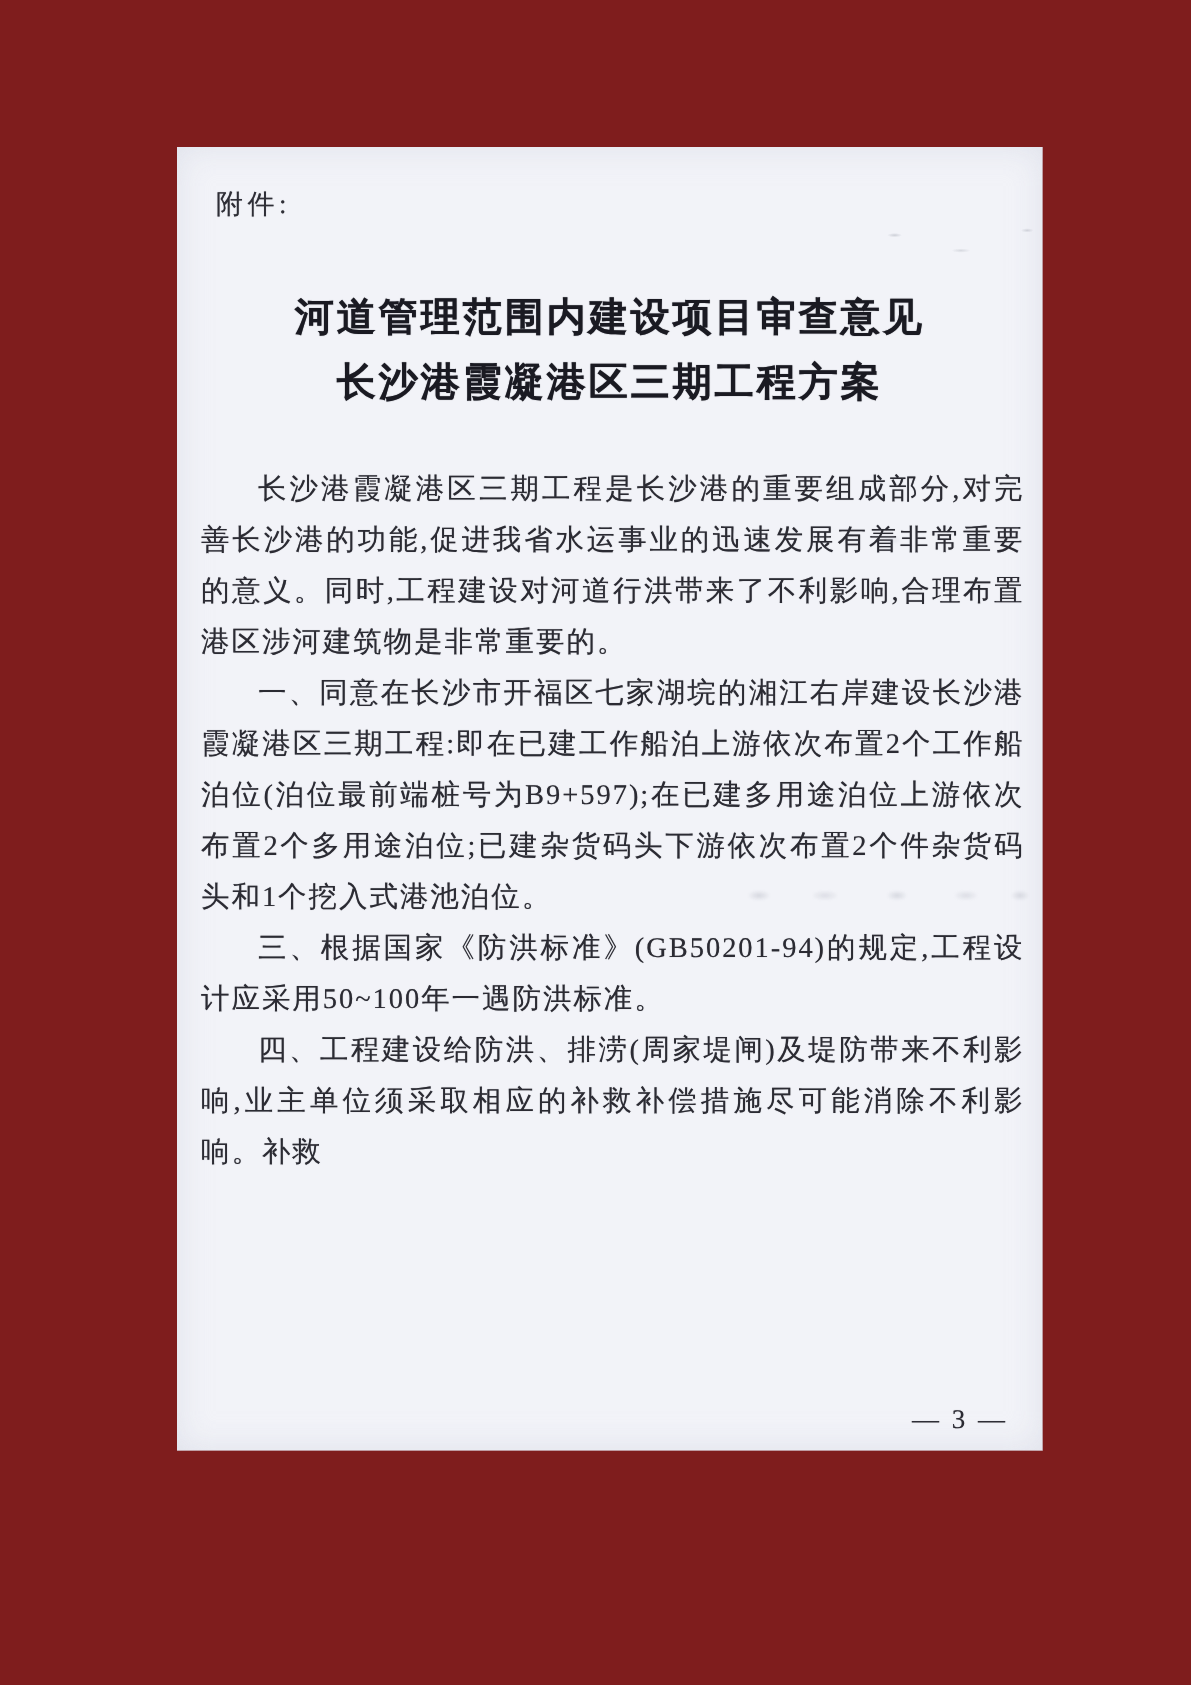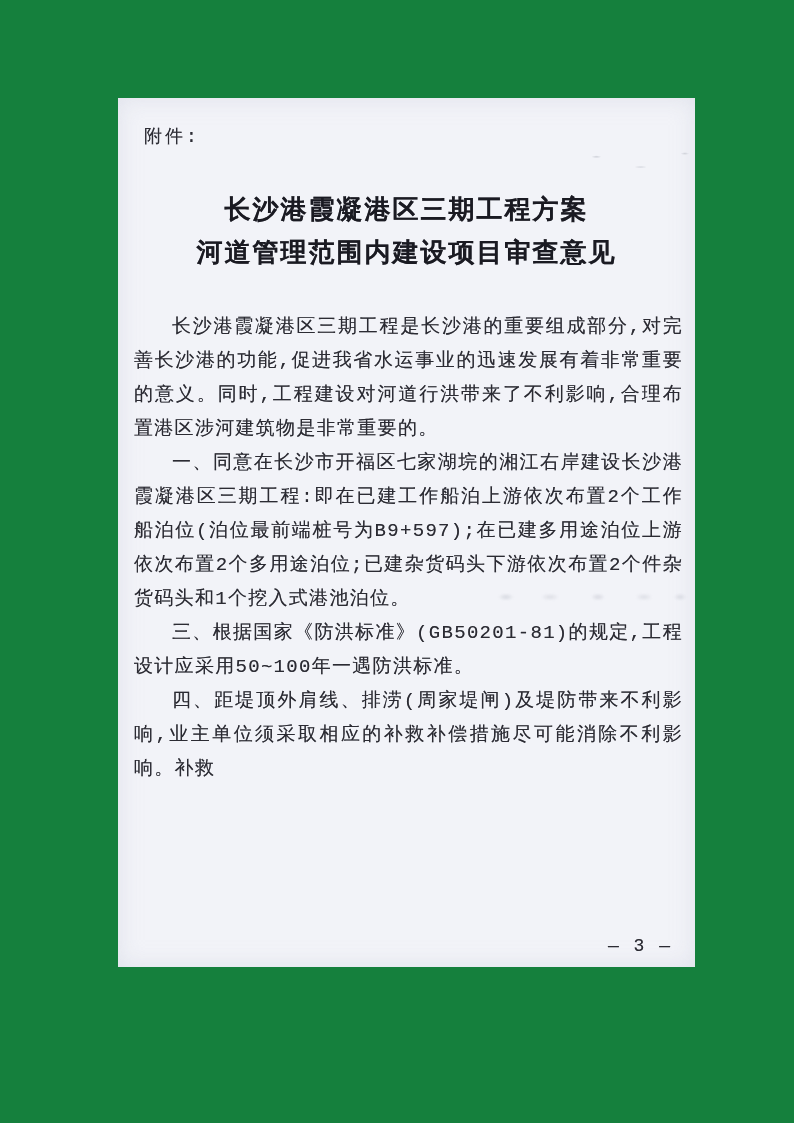--- a/index.html
+++ b/index.html
@@ -4,23 +4,23 @@
 <style>
   html, body {
     margin: 0;
     padding: 0;
     background: #ffffff;
   }
   .canvas {
     position: relative;
     width: 794px;
     height: 1123px;
-    background: #15803d;
+    background: #7f1d1d;
     overflow: hidden;
-    font-family: Liberation Mono, monospace;
+    font-family: Liberation Serif, serif;
   }
   
   .paper {
     position: absolute;
     left: 118px;
     top: 98px;
     width: 577px;
     height: 869px;
     background: #f2f3f8;
     box-shadow: inset 0 0 22px rgba(208, 212, 224, 0.55);
@@ -104,29 +104,29 @@
 </style>
 </head>
 <body>
 
 <div class="canvas">
   <div class="paper">
 
     <div class="attachment">附件:</div>
 
     <h1 class="title">
+      <span class="title-line">河道管理范围内建设项目审查意见</span>
       <span class="title-line">长沙港霞凝港区三期工程方案</span>
-      <span class="title-line">河道管理范围内建设项目审查意见</span>
     </h1>
 
     <div class="body-text">
       <p>长沙港霞凝港区三期工程是长沙港的重要组成部分,对完善长沙港的功能,促进我省水运事业的迅速发展有着非常重要的意义。同时,工程建设对河道行洪带来了不利影响,合理布置港区涉河建筑物是非常重要的。</p>
       <p>一、同意在长沙市开福区七家湖垸的湘江右岸建设长沙港霞凝港区三期工程:即在已建工作船泊上游依次布置2个工作船泊位(泊位最前端桩号为B9+597);在已建多用途泊位上游依次布置2个多用途泊位;已建杂货码头下游依次布置2个件杂货码头和1个挖入式港池泊位。</p>
-      <p>三、根据国家《防洪标准》(GB50201-81)的规定,工程设计应采用50~100年一遇防洪标准。</p>
-      <p>四、距堤顶外肩线、排涝(周家堤闸)及堤防带来不利影响,业主单位须采取相应的补救补偿措施尽可能消除不利影响。补救</p>
+      <p>三、根据国家《防洪标准》(GB50201-94)的规定,工程设计应采用50~100年一遇防洪标准。</p>
+      <p>四、工程建设给防洪、排涝(周家堤闸)及堤防带来不利影响,业主单位须采取相应的补救补偿措施尽可能消除不利影响。补救</p>
     </div>
 
     <div class="page-number">— 3 —</div>
 
     <div class="artifact artifact-pencil"></div>
     <div class="artifact artifact-ghost"></div>
     <div class="artifact artifact-ghost-2"></div>
   </div>
 </div>
 

